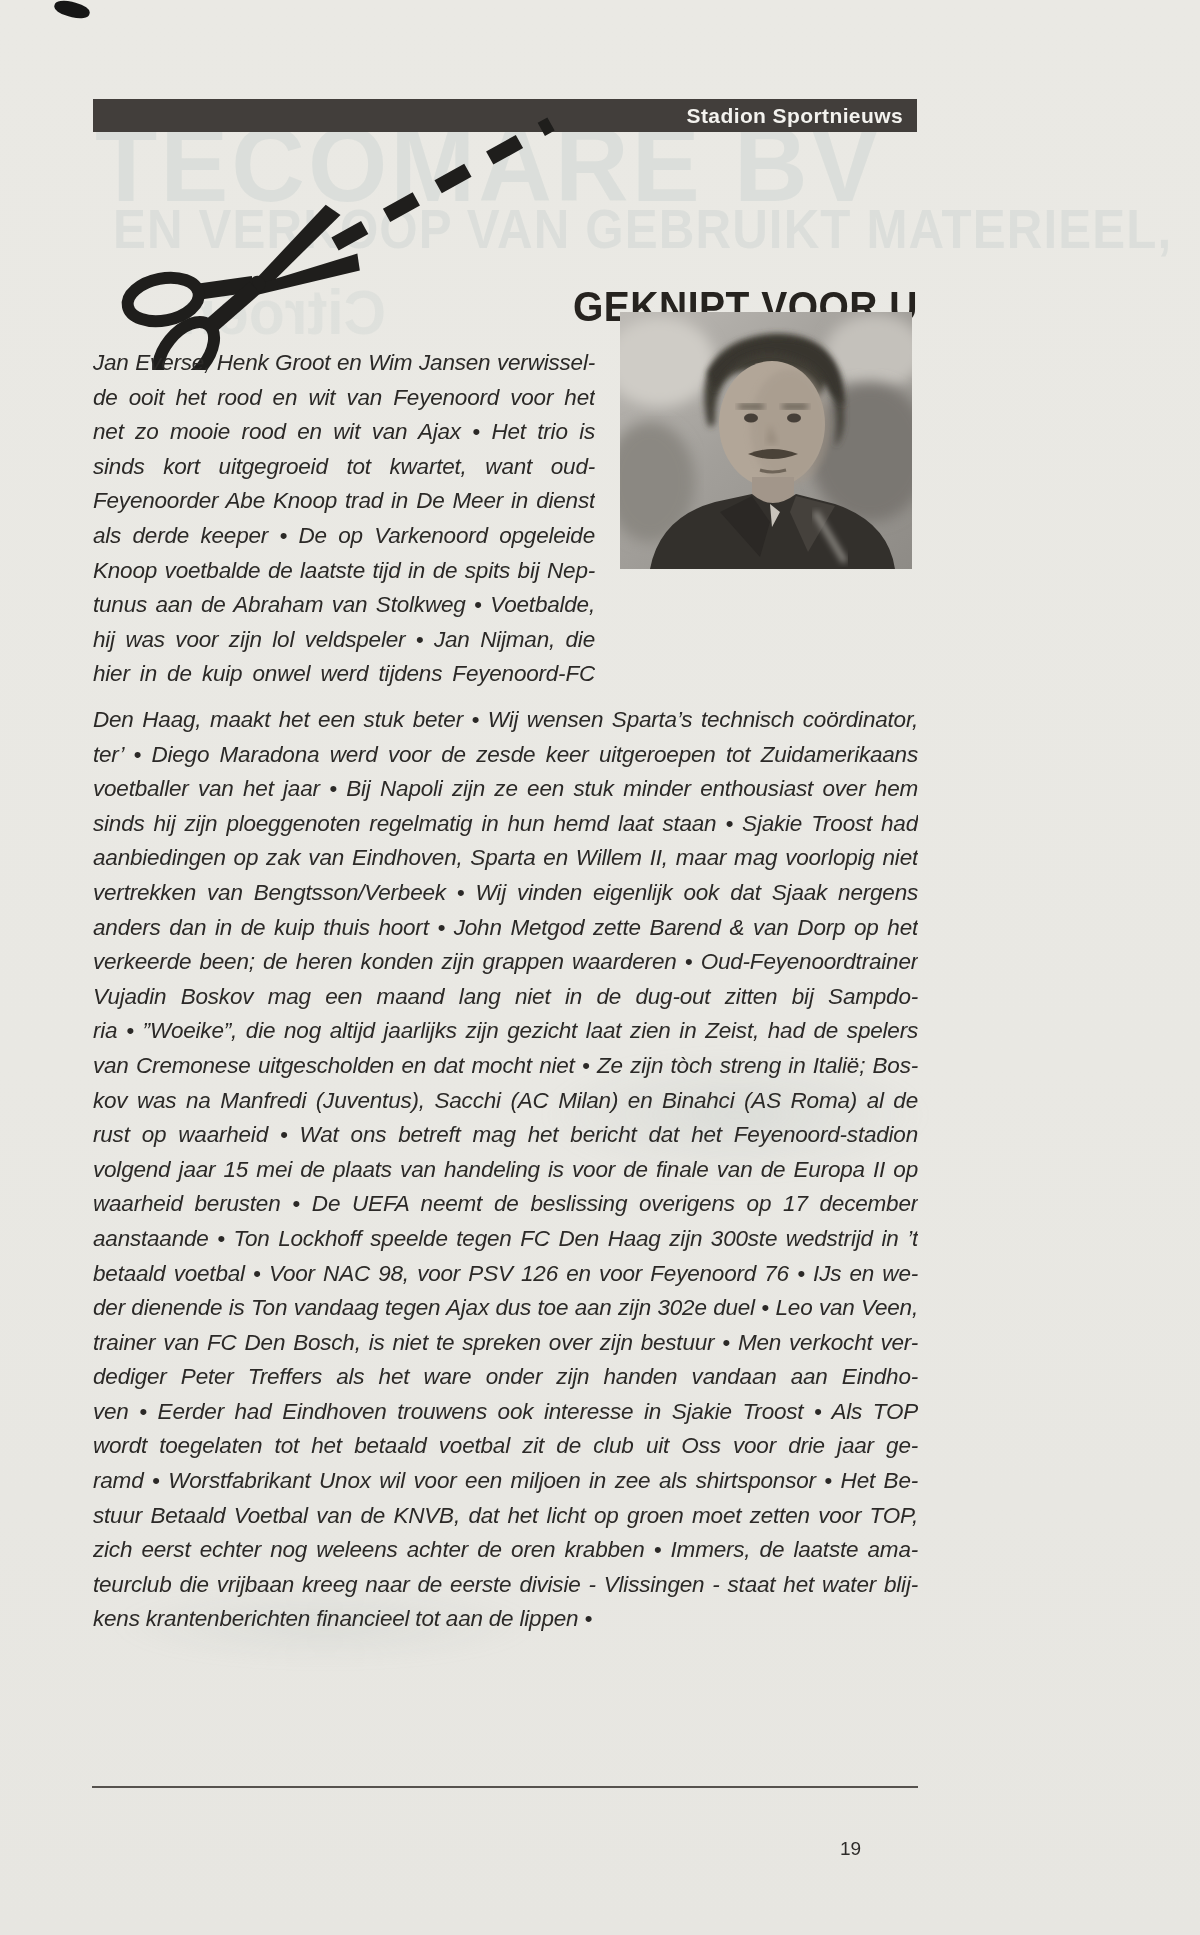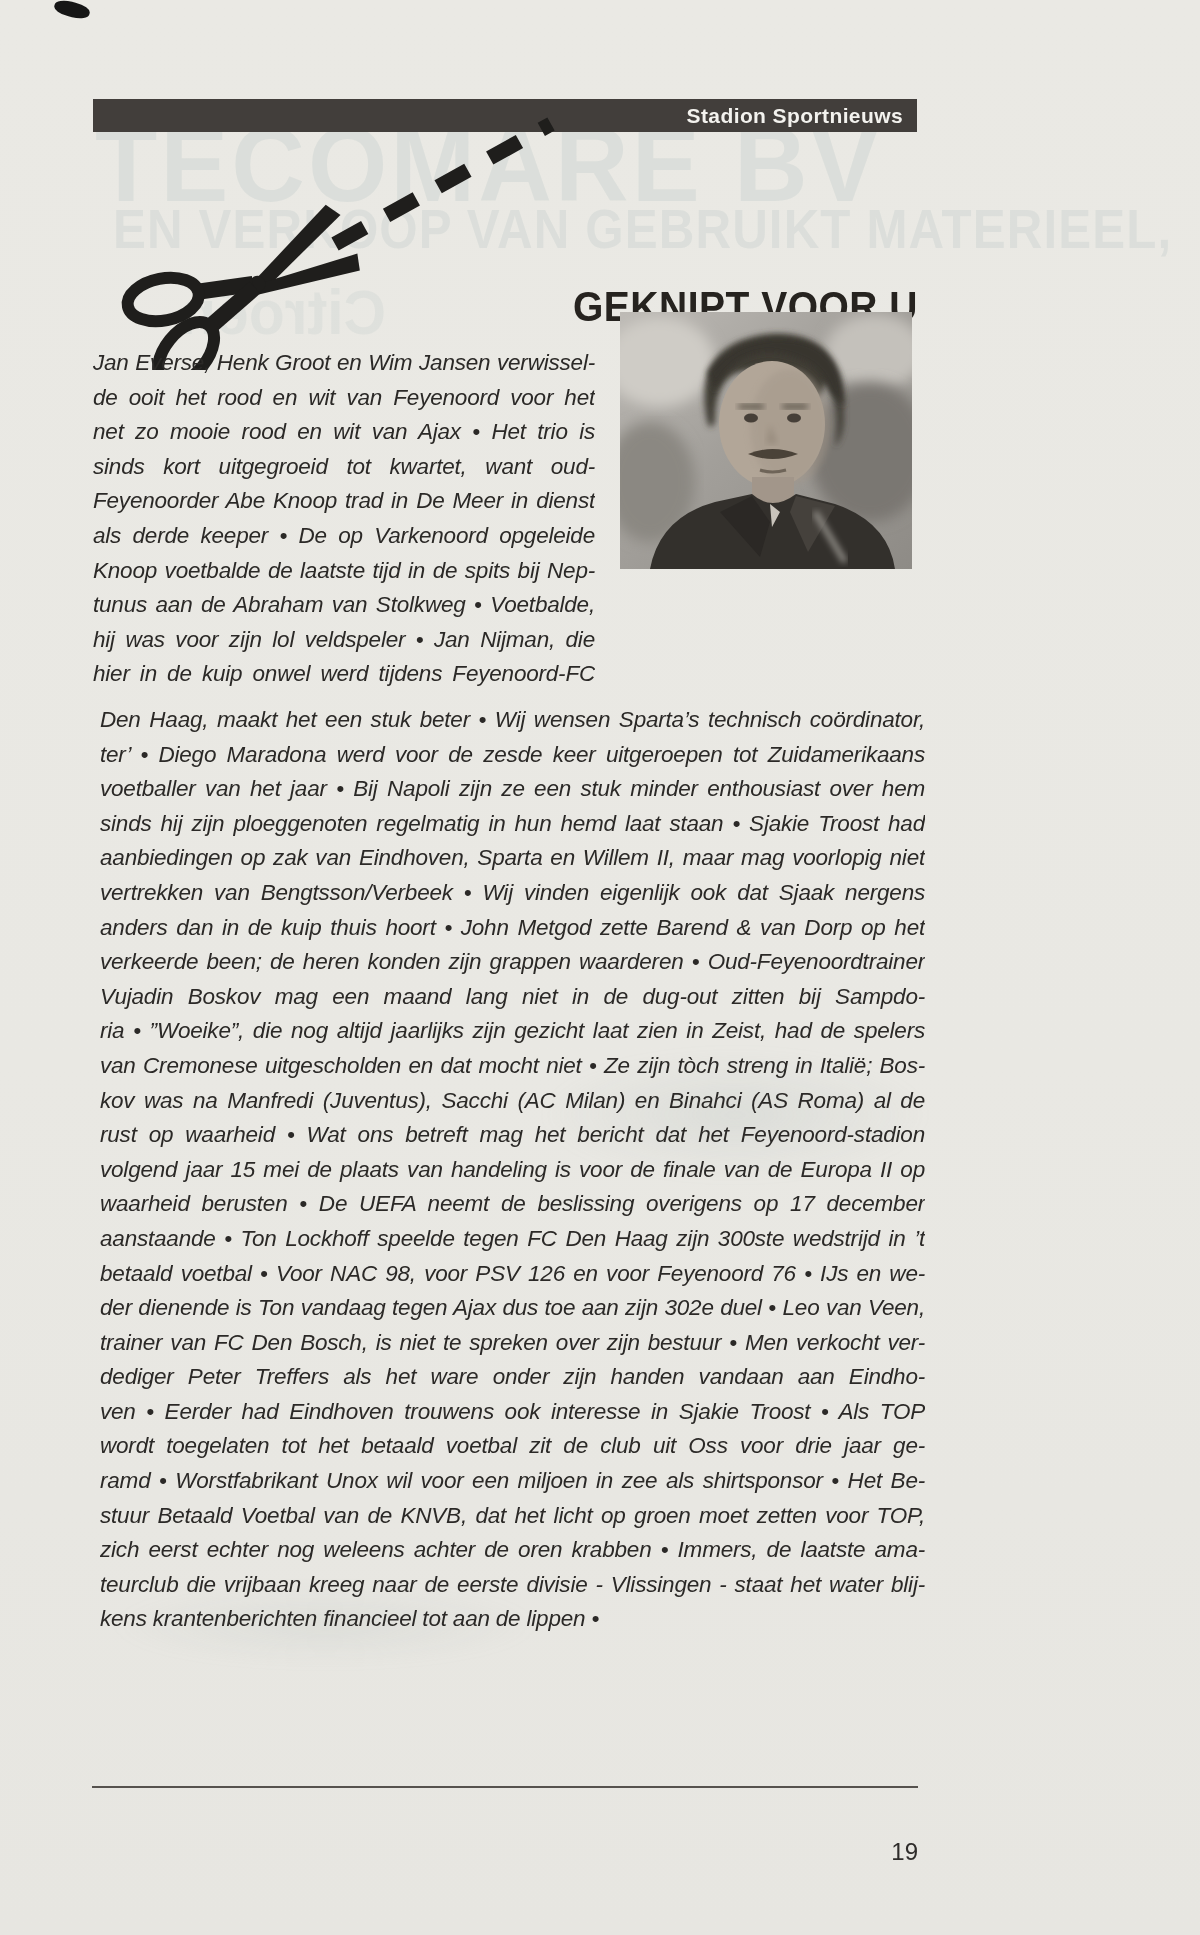--- a/index.html
+++ b/index.html
@@ -22,29 +22,29 @@
         background:radial-gradient(ellipse at center,rgba(168,180,178,.16),rgba(168,180,178,0) 70%);}
   .bar{position:absolute;left:93px;top:99px;width:824px;height:33px;background:#423e3b;
         display:flex;align-items:center;justify-content:flex-end;box-sizing:border-box;
         padding-right:14px;}
   .bar span{color:#f3f2ee;font-weight:bold;font-size:21px;letter-spacing:.4px;}
   .scissors{position:absolute;left:85px;top:108px;width:475px;height:262px;}
   .headline{position:absolute;left:520px;top:284px;width:398px;text-align:right;
         font-weight:bold;font-size:39px;color:#26231f;letter-spacing:.5px;
         transform:scaleY(1.07);transform-origin:left top;}
   .intro{position:absolute;left:93px;top:346px;width:502px;}
-  .bodytext{position:absolute;left:93px;top:703px;width:825px;margin-left:7px;}
+  .bodytext{position:absolute;left:93px;top:703px;width:825px;}
   .line{font-style:italic;font-size:22.5px;line-height:34.6px;height:34.6px;color:#2b2927;
         text-align:justify;text-align-last:justify;letter-spacing:-.2px;overflow:hidden;}
   .bodytext .line:last-child,.intro .line:first-child{}
   .bodytext .line:last-child{text-align-last:left;}
   .photo{position:absolute;left:620px;top:312px;width:292px;height:257px;}
   .rule{position:absolute;left:92px;top:1786px;width:826px;height:2px;background:#56524e;}
-  .pagenum{position:absolute;left:840px;top:1838px;width:78px;text-align:right;
-        font-size:24px;color:#2e2c2a;}
+  .pagenum{position:absolute;left:840px;top:1838px;width:78px;
+        font-size:19px;color:#2e2c2a;}
 </style>
 </head>
 <body>
 
 <div class="page">
 
   <div class="corner-mark"></div>
 
   <div class="ghost ghost-title">TECOMARE BV</div>
   <div class="ghost ghost-sub">EN VERKOOP VAN GEBRUIKT MATERIEEL,</div>

